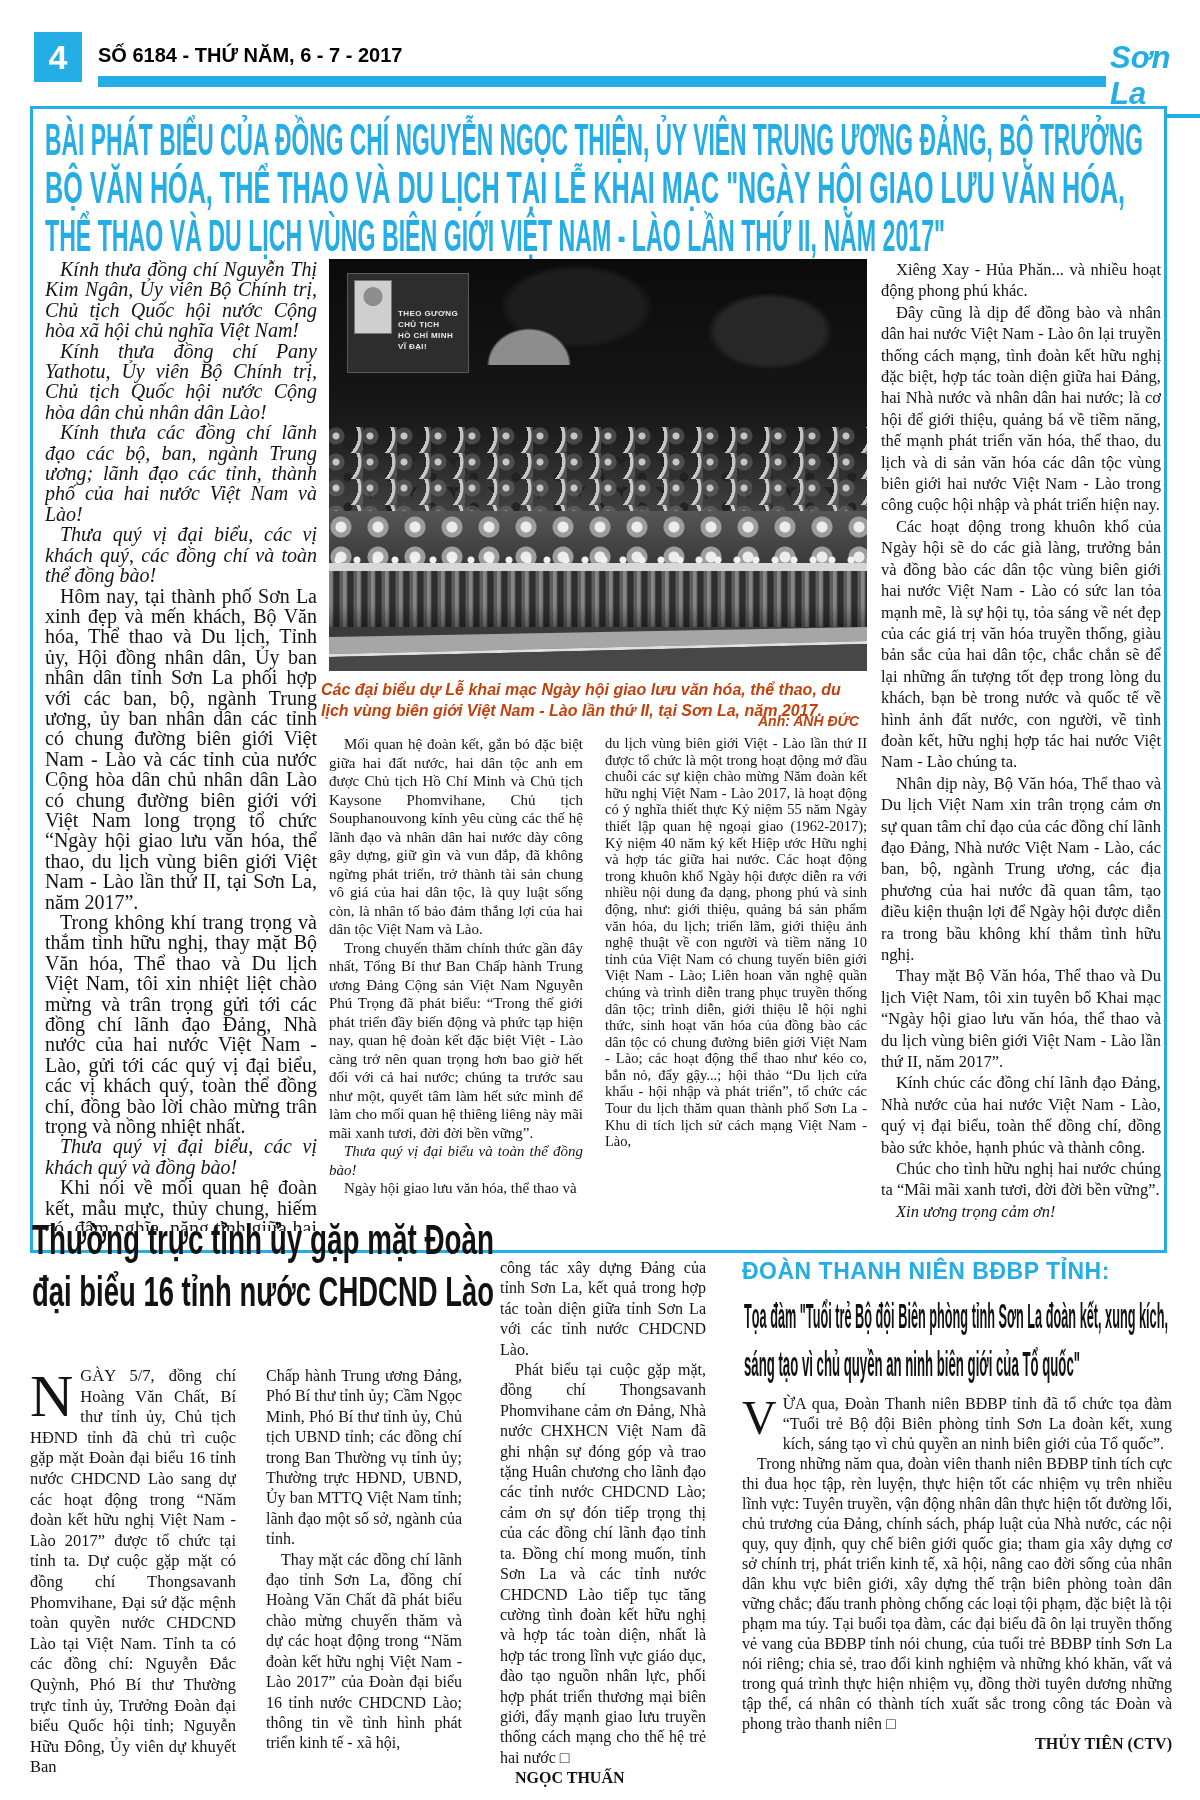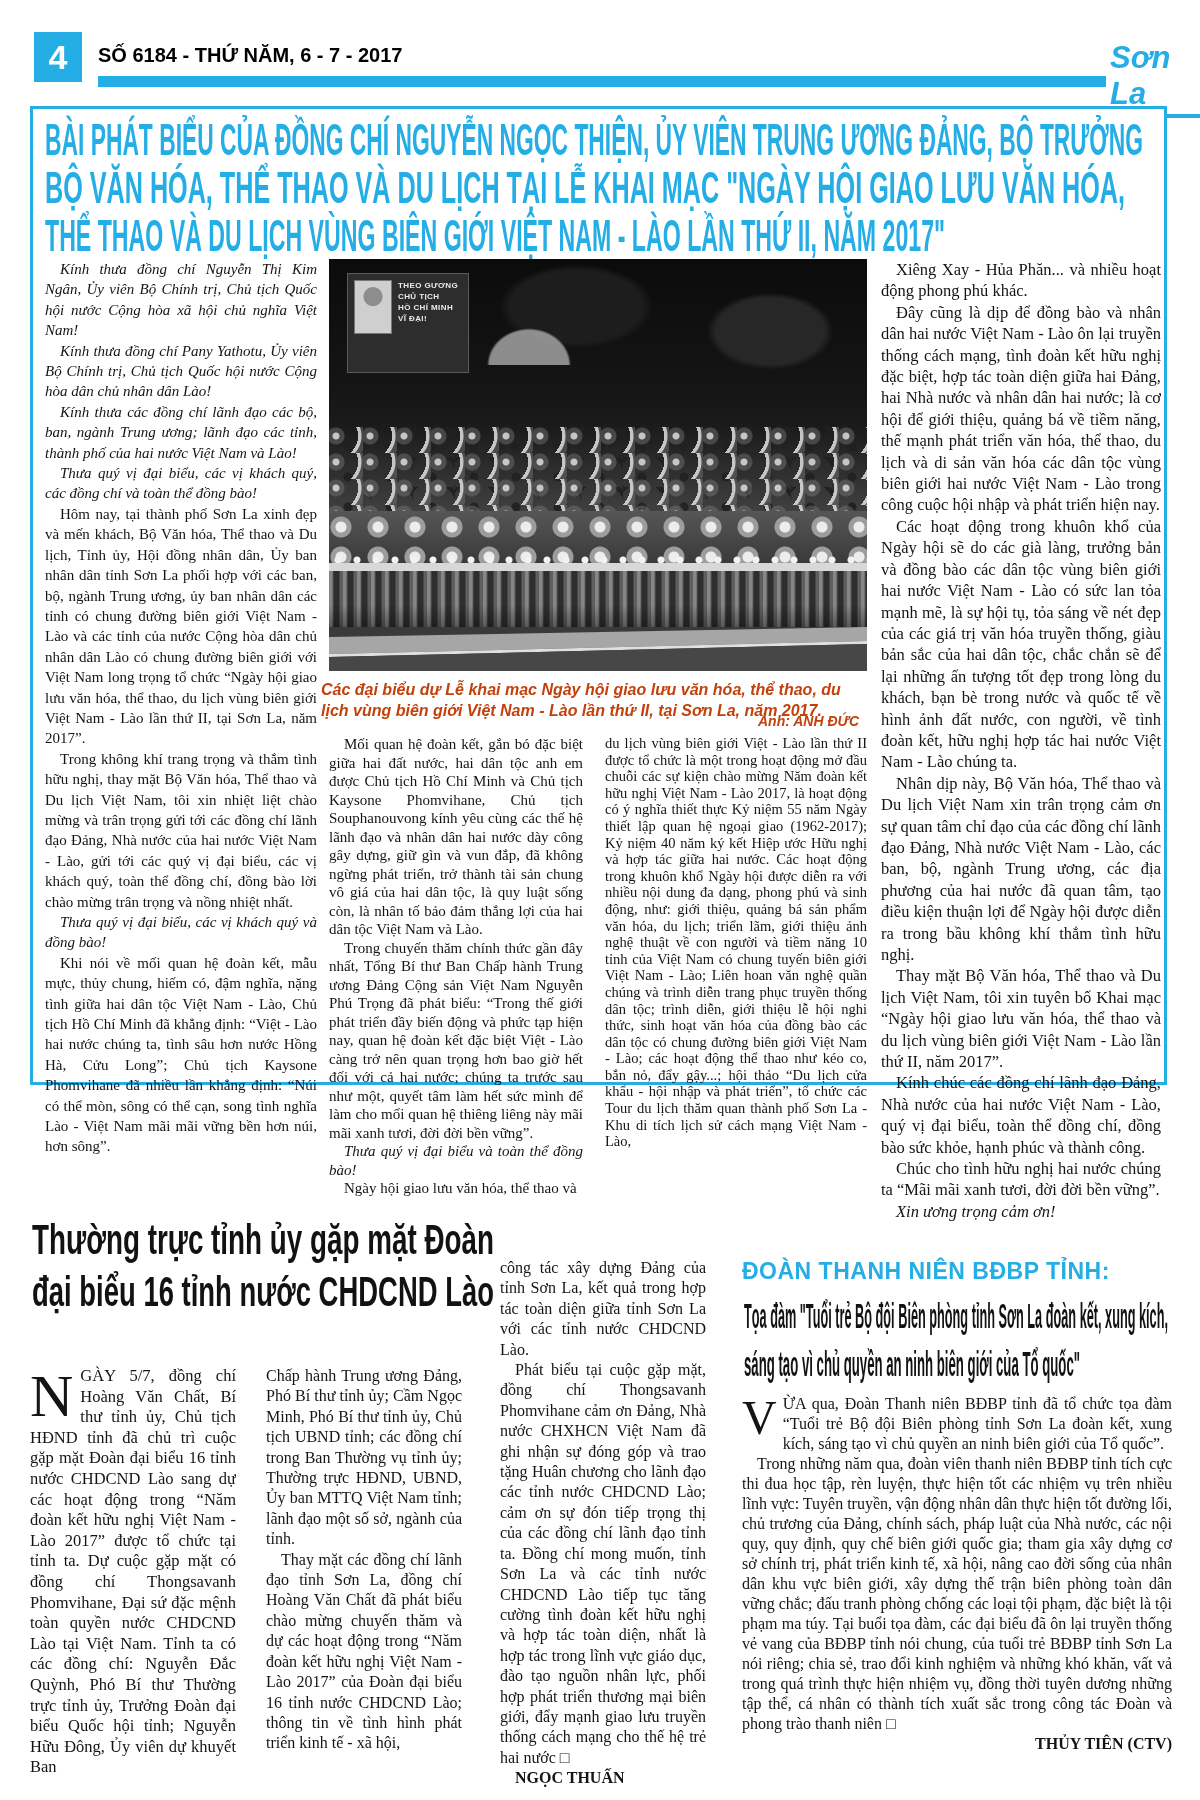--- a/index.html
+++ b/index.html
@@ -7,43 +7,43 @@
         font-family:"Liberation Serif",serif;color:#141414;overflow:hidden;}
   .abs{position:absolute;}
   
   .pn-box{left:34px;top:32px;width:48px;height:50px;background:#25ade6;color:#fff;
           font:bold 34px "Liberation Sans",sans-serif;display:flex;align-items:center;justify-content:center;}
   .issue{left:98px;top:44px;font:bold 20px "Liberation Sans",sans-serif;color:#000;text-align:center;}
   .hbar{left:98px;top:76px;width:1008px;height:11px;background:#25ade6;}
   .brand{left:1110px;top:40px;font:italic bold 31px "Liberation Sans",sans-serif;color:#25ade6;
          border-bottom:4px solid #25ade6;padding-bottom:2px;}
   
-  .main-box{left:30px;top:106px;width:1137px;height:979px;border:3px solid #25ade6;box-sizing:border-box;background:#fff;}
+  .main-box{left:30px;top:106px;width:1137px;height:1147px;border:3px solid #25ade6;box-sizing:border-box;background:#fff;}
   .main-headline{left:8px;top:6px;width:1118px;height:146px;overflow:hidden;}
   svg text.hl-main{font-family:"Liberation Sans",sans-serif;font-weight:bold;fill:#25ade6;}
   svg text.hl-dark{font-family:"Liberation Sans",sans-serif;font-weight:bold;fill:#121212;}
   .col{position:absolute;overflow:hidden;text-align:justify;}
   .col p{margin:0;text-indent:15px;line-height:inherit;}
   .col p.it{font-style:italic;}
   .col p.dc{text-indent:0;}
-  .c1{left:12px;top:150px;width:272px;height:972px;font-size:15px;line-height:20.4px;}
+  .c1{left:12px;top:150px;width:272px;height:972px;font-size:20px;line-height:20.4px;}
   .c2{left:296px;top:626px;width:254px;height:498px;font-size:15px;line-height:18.5px;}
   .c3{left:572px;top:626px;width:262px;height:498px;font-size:14.5px;line-height:16.6px;}
   .c4{left:848px;top:150px;width:280px;height:978px;font-size:16.5px;line-height:21.4px;}
   
   .photo{left:296px;top:150px;width:538px;height:412px;background:#101010;overflow:hidden;}
   .ph-base{left:0;top:0;right:0;bottom:0;background:linear-gradient(180deg,#0b0b0b 0%,#151515 32%,#262626 55%,#303030 70%);}
   .ph-trees{left:0;top:0;width:100%;height:190px;background:
      radial-gradient(70px 50px at 14% 42%,#232323 0 60%,transparent 70%),
      radial-gradient(110px 60px at 46% 25%,#1d1d1d 0 60%,transparent 70%),
      radial-gradient(90px 55px at 82% 38%,#272727 0 60%,transparent 70%);}
   .ph-banner{left:18px;top:14px;width:122px;height:100px;background:#2d2d2d;border:1px solid #5a5a5a;
              display:flex;padding:6px;box-sizing:border-box;}
   .ph-portrait{width:36px;height:52px;background:radial-gradient(circle at 50% 30%,#8d8d8d 0 9px,#cfcfcf 10px);border:1px solid #777;}
-  .ph-banner-text{margin-left:6px;color:#e9e9e9;font:bold 8px "Liberation Sans",sans-serif;line-height:11px;letter-spacing:.4px;}
+  .ph-banner-text{margin-left:6px;color:#e9e9e9;font:bold 8px "Liberation Sans",sans-serif;line-height:11px;letter-spacing:.4px;margin-top:28px;}
   .ph-umbrella{left:152px;top:64px;width:96px;height:42px;background:radial-gradient(ellipse at 50% 100%,#ababab 0 58%,transparent 62%);opacity:.8;}
   .ph-crowd{left:0;top:168px;width:100%;height:112px;background:
      repeating-radial-gradient(circle at 7px 9px, rgba(226,226,226,.85) 0 3px, rgba(120,120,120,.45) 4px 8px, transparent 9px 22px),
      repeating-radial-gradient(circle at 19px 20px, rgba(32,32,32,.9) 0 4px, transparent 5px 24px),
      linear-gradient(#1b1b1b,#4c4c4c);
      background-size:34px 26px,42px 30px,100% 100%;}
   .ph-front{left:0;top:252px;width:100%;height:52px;background:
      repeating-radial-gradient(circle at 12px 16px,#ededed 0 5px,#9d9d9d 6px 10px,transparent 11px 30px),
      linear-gradient(#565656,#3a3a3a);background-size:37px 30px,100% 100%;}
   .ph-flowers{left:0;top:296px;width:100%;height:10px;background:

